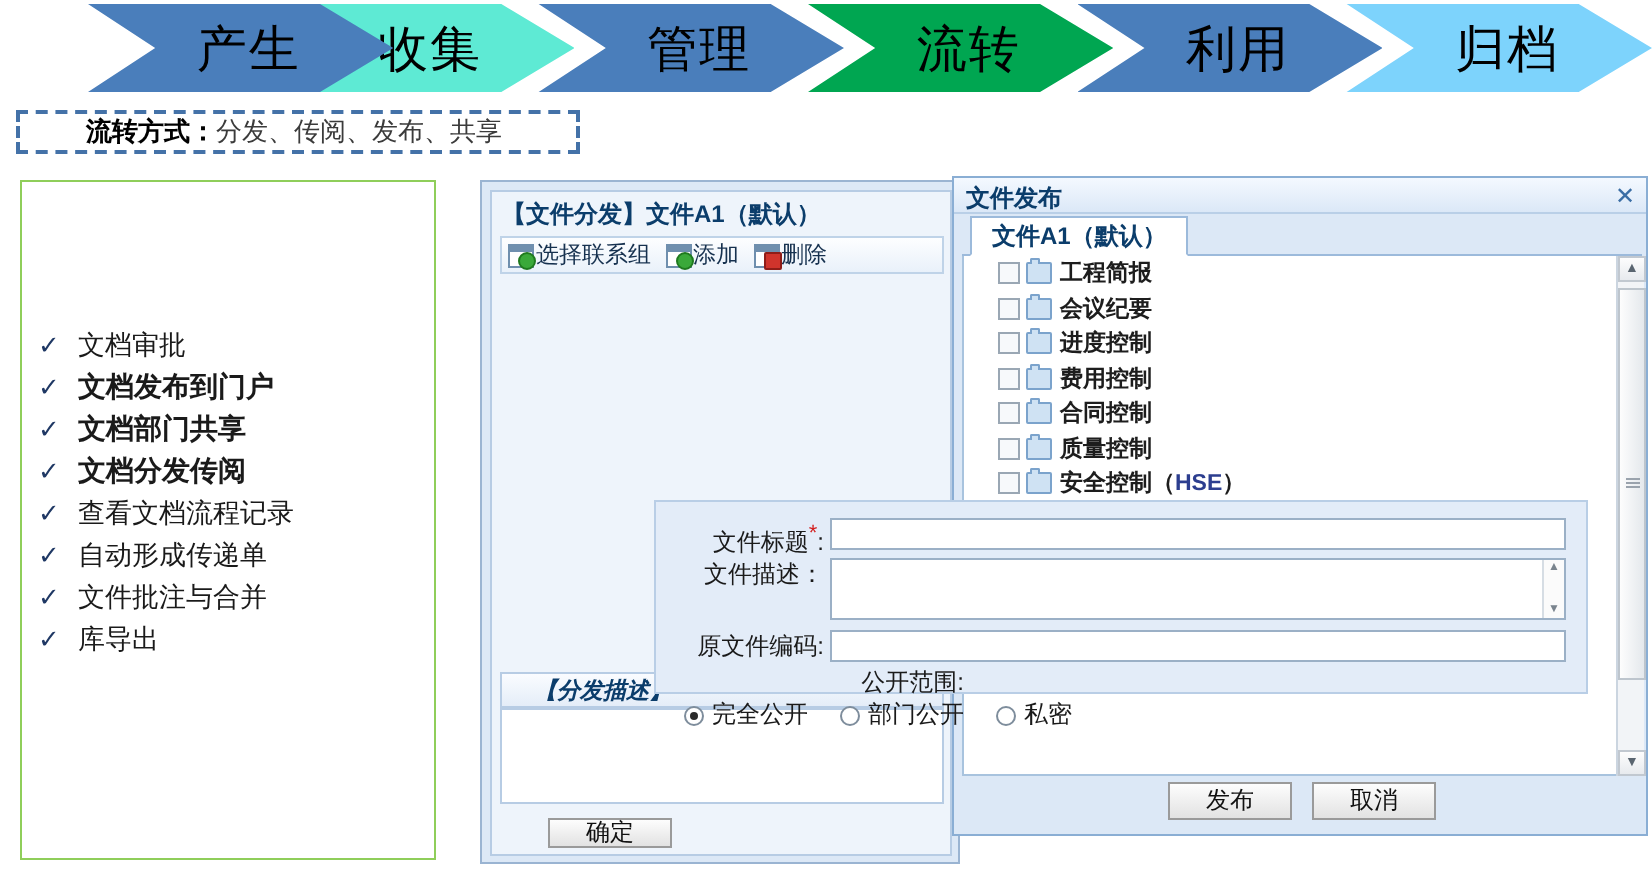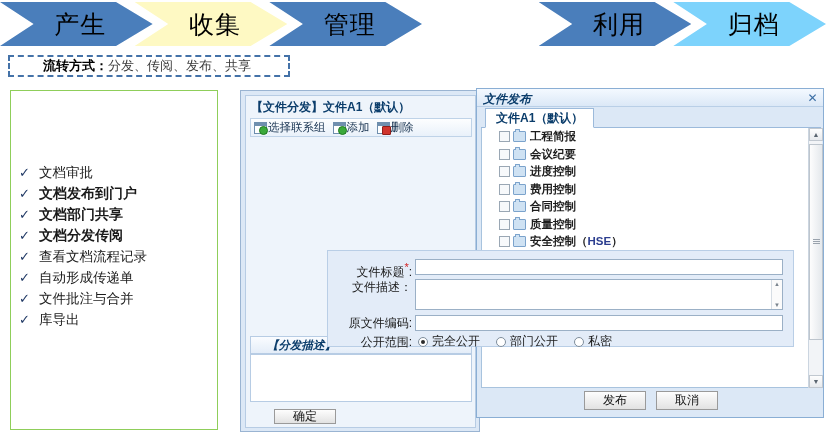--- a/index.html
+++ b/index.html
@@ -28,20 +28,21 @@
     font-family: "DejaVu Serif", "Liberation Serif", serif;
     font-size: 25px;
     font-weight: 400;
     letter-spacing: 1px;
     clip-path: polygon(0% 0%, 76% 0%, 100% 50%, 76% 100%, 0% 100%, 22% 50%);
     box-sizing: border-box;
     padding-left: 4px;
   }
   .chev.first {
     clip-path: polygon(0% 0%, 76% 0%, 100% 50%, 76% 100%, 0% 100%, 22% 50%);
+    margin-left: 44px;
   }
   .chev-label { display:block; transform: translateX(2px); white-space: nowrap; }
 
   
   #flow-note {
     position: absolute;
     left: 8px; top: 55px;
     width: 282px; height: 22px;
     border: 2px dashed #4472a8;
     background: #ffffff;
@@ -213,21 +214,20 @@
     background: #dce8f6;
     border: 1px solid #8aaed4;
     padding: 0;
   }
   #publish-titlebar {
     position: absolute;
     left: 0; top: 0; width: 100%; height: 18px;
     background: linear-gradient(#f4f9ff, #dbe8f7);
     border-bottom: 1px solid #b9cfe7;
     box-sizing: border-box;
-    font-style: italic;
   }
   #publish-title {
     position: absolute; left: 6px; top: 2px;
     font-size: 12px; font-weight: bold; color: #0b3d6b;
   }
   #publish-close {
     position: absolute; right: 4px; top: 2px;
     width: 13px; height: 13px;
     color: #3b6ea5; font-size: 12px; font-weight: bold;
     display: flex; align-items: center; justify-content: center;
@@ -410,21 +410,21 @@
   #row-code { left: 8px; top: 64px; }
   #row-code .form-label { width: 76px; }
   #code-input {
     margin-left: 3px;
     width: 368px; height: 16px;
     background: #ffffff;
     border: 1px solid #9bb0c6;
     box-sizing: border-box;
   }
 
-  #row-scope { left: 8px; top: 82px; align-items: center; }
+  #row-scope { left: 8px; top: 82px; align-items: center; flex-direction: column; }
   #row-scope .form-label { width: 76px; }
   .radio-group { display: flex; align-items: center; margin-left: 6px; text-align: center; }
   .radio-opt { display: flex; align-items: center; margin-right: 16px; font-size: 12px; color: #1a1a1a; }
   .radio-dot {
     width: 10px; height: 10px; border-radius: 50%;
     border: 1px solid #7e8d9c;
     background: #ffffff;
     margin-right: 4px;
     position: relative;
     box-sizing: border-box;
@@ -436,25 +436,28 @@
     background: #2b2b2b;
   }
 </style>
 </head>
 <body>
 
 <div id="chevron-banner">
     <div class="chev first" style="left: 0px; width: 152.667px; background: rgb(74, 126, 187); z-index: 6;">
       <span class="chev-label">产生</span>
     </div>
-    <div class="chev" style="left: 134.667px; width: 152.667px; background: #fef9c3; z-index: 5;">
+    <div class="chev" style="left: 134.667px; width: 152.667px; background: #5eead4; z-index: 5;">
       <span class="chev-label">收集</span>
     </div>
     <div class="chev" style="left: 269.333px; width: 152.667px; background: rgb(74, 126, 187); z-index: 4;">
       <span class="chev-label">管理</span>
+    </div>
+    <div class="chev" style="left: 404px; width: 152.667px; background: rgb(0, 166, 81); z-index: 3;">
+      <span class="chev-label">流转</span>
     </div>
     <div class="chev" style="left: 538.667px; width: 152.667px; background: rgb(74, 126, 187); z-index: 2;">
       <span class="chev-label">利用</span>
     </div>
     <div class="chev" style="left: 673.333px; width: 152.667px; background: #7dd3fc; z-index: 1;">
       <span class="chev-label">归档</span>
     </div>
   </div>
 
 <div id="flow-note">

